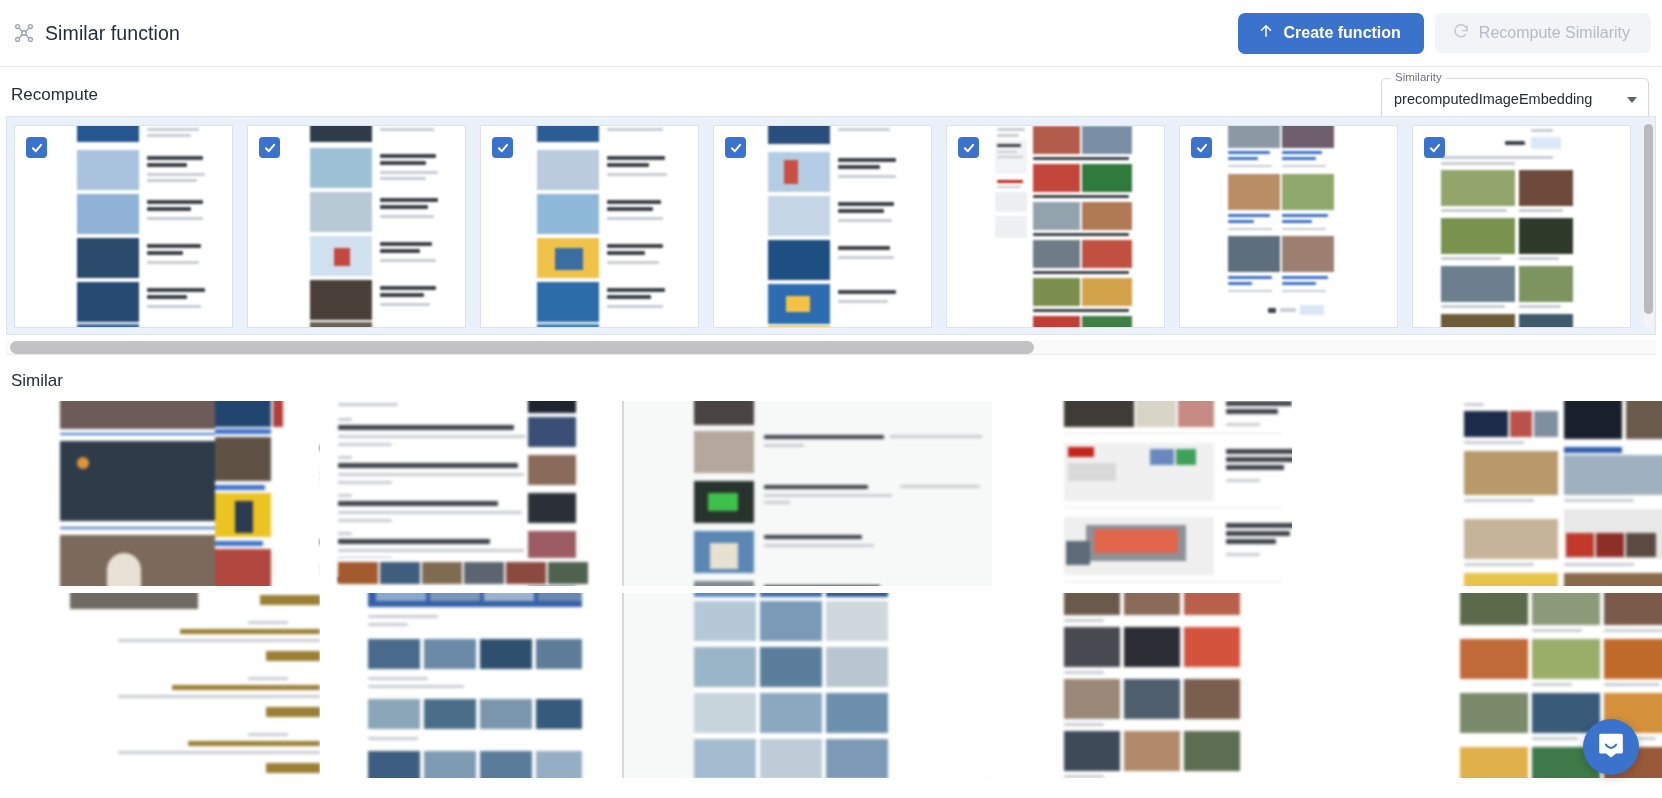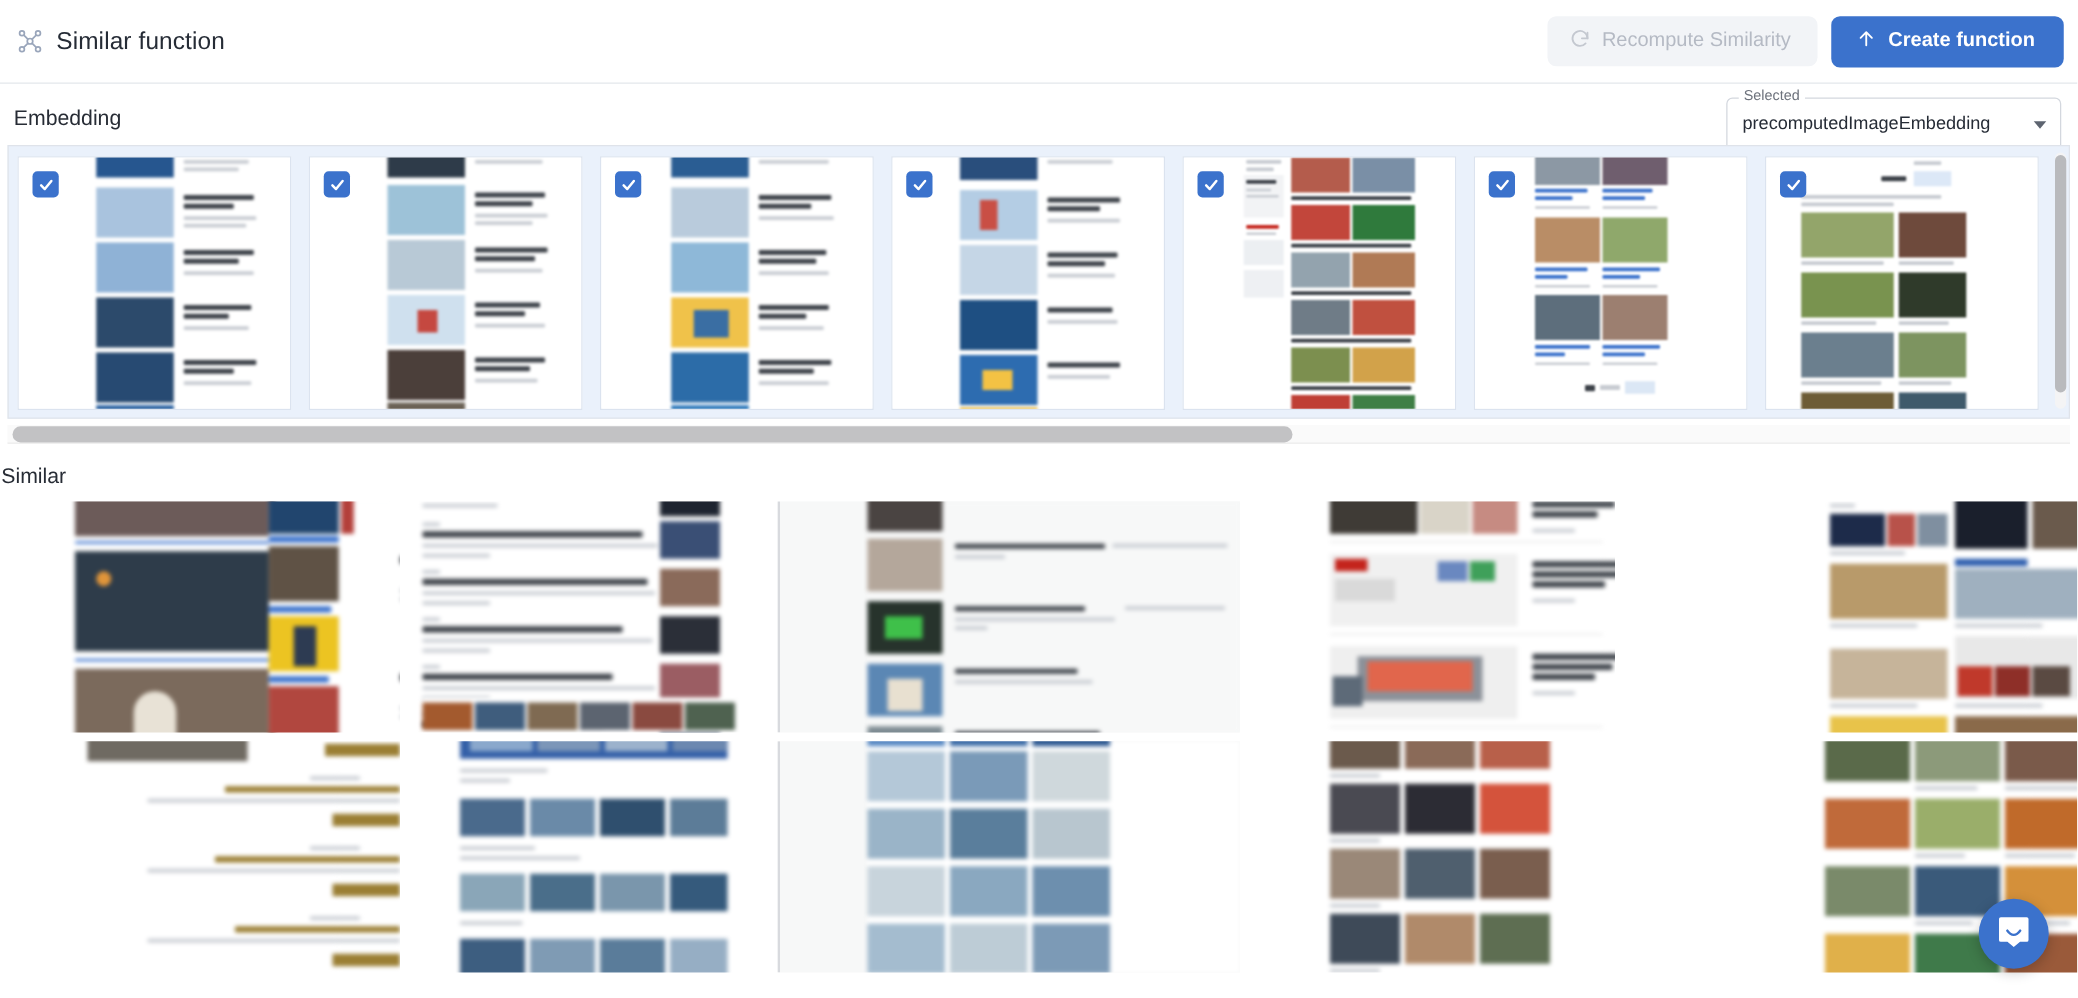--- a/index.html
+++ b/index.html
@@ -181,21 +181,21 @@
     width: 1024px; height: 13px;
     background: #c2c2c4;
     border-radius: 7px;
     display: block;
   }
 
   
   .similar-label {
     font-size: 17px;
     color: #272c35;
-    padding: 17px 0 0 1px;
+    padding: 17px 0 0 11px;
     line-height: 1;
   }
   .similar-grid {
     position: relative;
     margin-top: 12px;
     height: 396px;
     overflow: hidden;
   }
   .sim-row { display: flex; height: 185px; }
   .sim-row + .sim-row { margin-top: 7px; }
@@ -245,46 +245,46 @@
         <circle cx="5" cy="19" r="2.1"></circle>
           <circle cx="19" cy="19" r="2.1"></circle>
         <circle cx="12" cy="12" r="2.4"></circle>
         <path d="M6.6 6.6 10.3 10.3M17.4 6.6 13.7 10.3M6.6 17.4 10.3 13.7M17.4 17.4 13.7 13.7"></path>
       </svg>
     </span>
     <span class="header-title">Similar function</span>
   </div>
 
   <div class="header-right">
+    <button class="btn btn-create">
+      <span>
+        <svg viewBox="0 0 24 24" width="18" height="18" fill="none" stroke-width="2" stroke-linecap="round" stroke-linejoin="round">
+          <path d="M12 19V5M6 11l6-6 6 6"></path>
+        </svg>
+      </span>
+      <span>Create function</span>
+    </button>
+
     <button class="btn btn-recompute">
       <span>
         <svg viewBox="0 0 24 24" width="18" height="18" fill="none" stroke-width="1.9" stroke-linecap="round">
           <path d="M20 11.5A8 8 0 1 0 18 17"></path>
           <path d="M20 5.5v6h-6"></path>
         </svg>
       </span>
       <span>Recompute Similarity</span>
     </button>
-
-    <button class="btn btn-create">
-      <span>
-        <svg viewBox="0 0 24 24" width="18" height="18" fill="none" stroke-width="2" stroke-linecap="round" stroke-linejoin="round">
-          <path d="M12 19V5M6 11l6-6 6 6"></path>
-        </svg>
-      </span>
-      <span>Create function</span>
-    </button>
   </div>
 </div>
 
 <div class="selected-section">
-  <div class="section-label">Embedding</div>
+  <div class="section-label">Recompute</div>
 
   <div class="embedding-select">
-    <span class="embedding-legend">Selected</span>
+    <span class="embedding-legend">Similarity</span>
     <span class="embedding-value">precomputedImageEmbedding</span>
     <span class="embedding-caret"></span>
   </div>
 
   <div class="selected-strip-wrap">
     <div class="selected-strip">
 
       <div class="sel-card">
         <div class="thumb-inner">
           <div class="pg">

